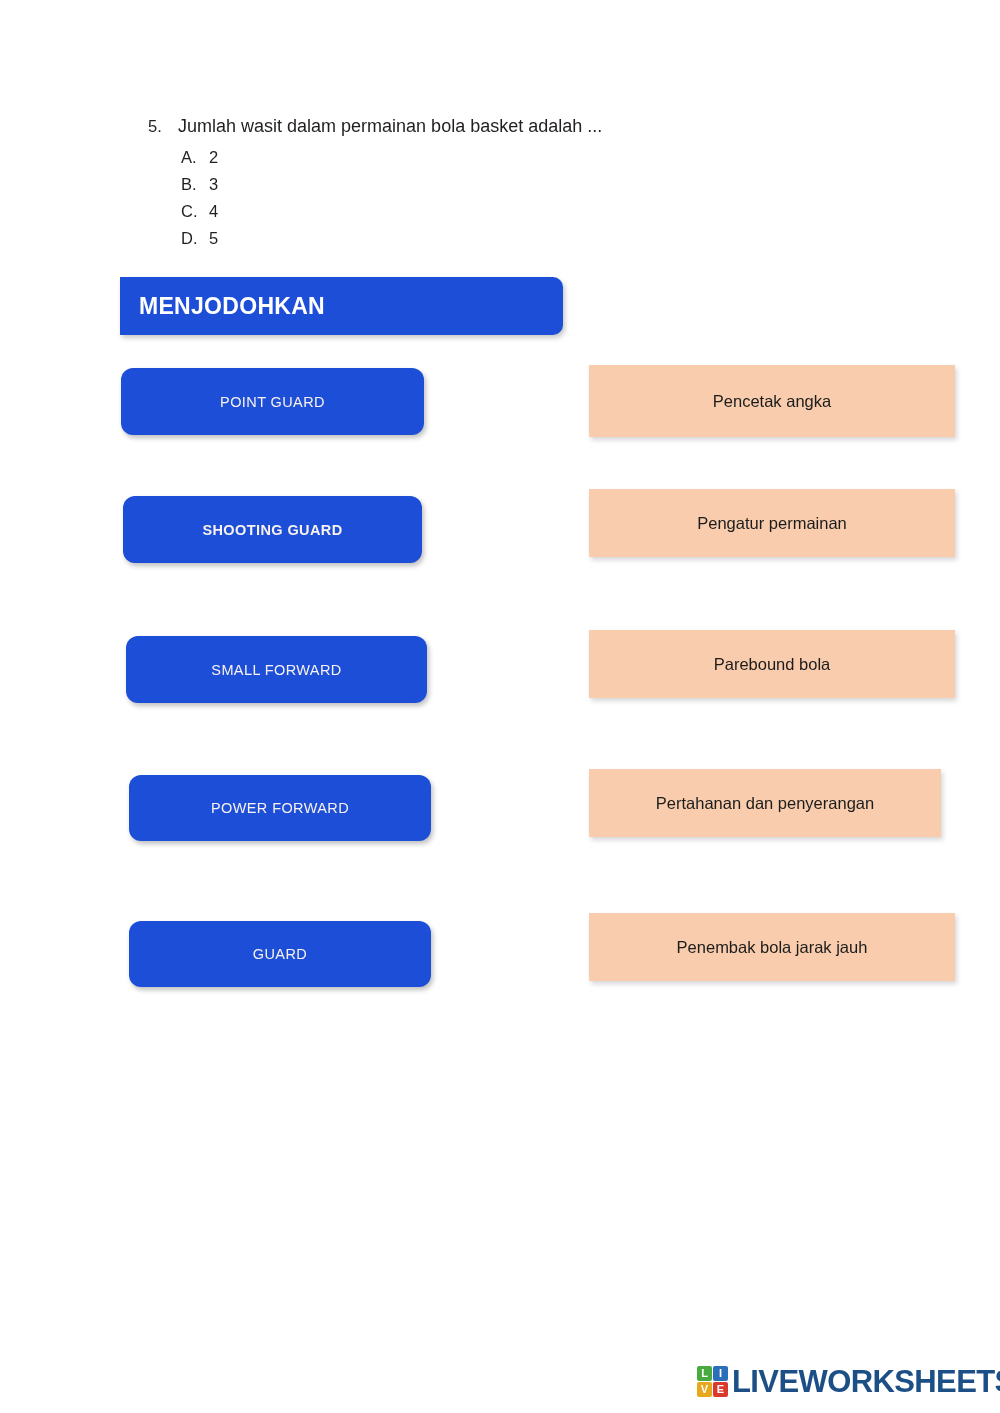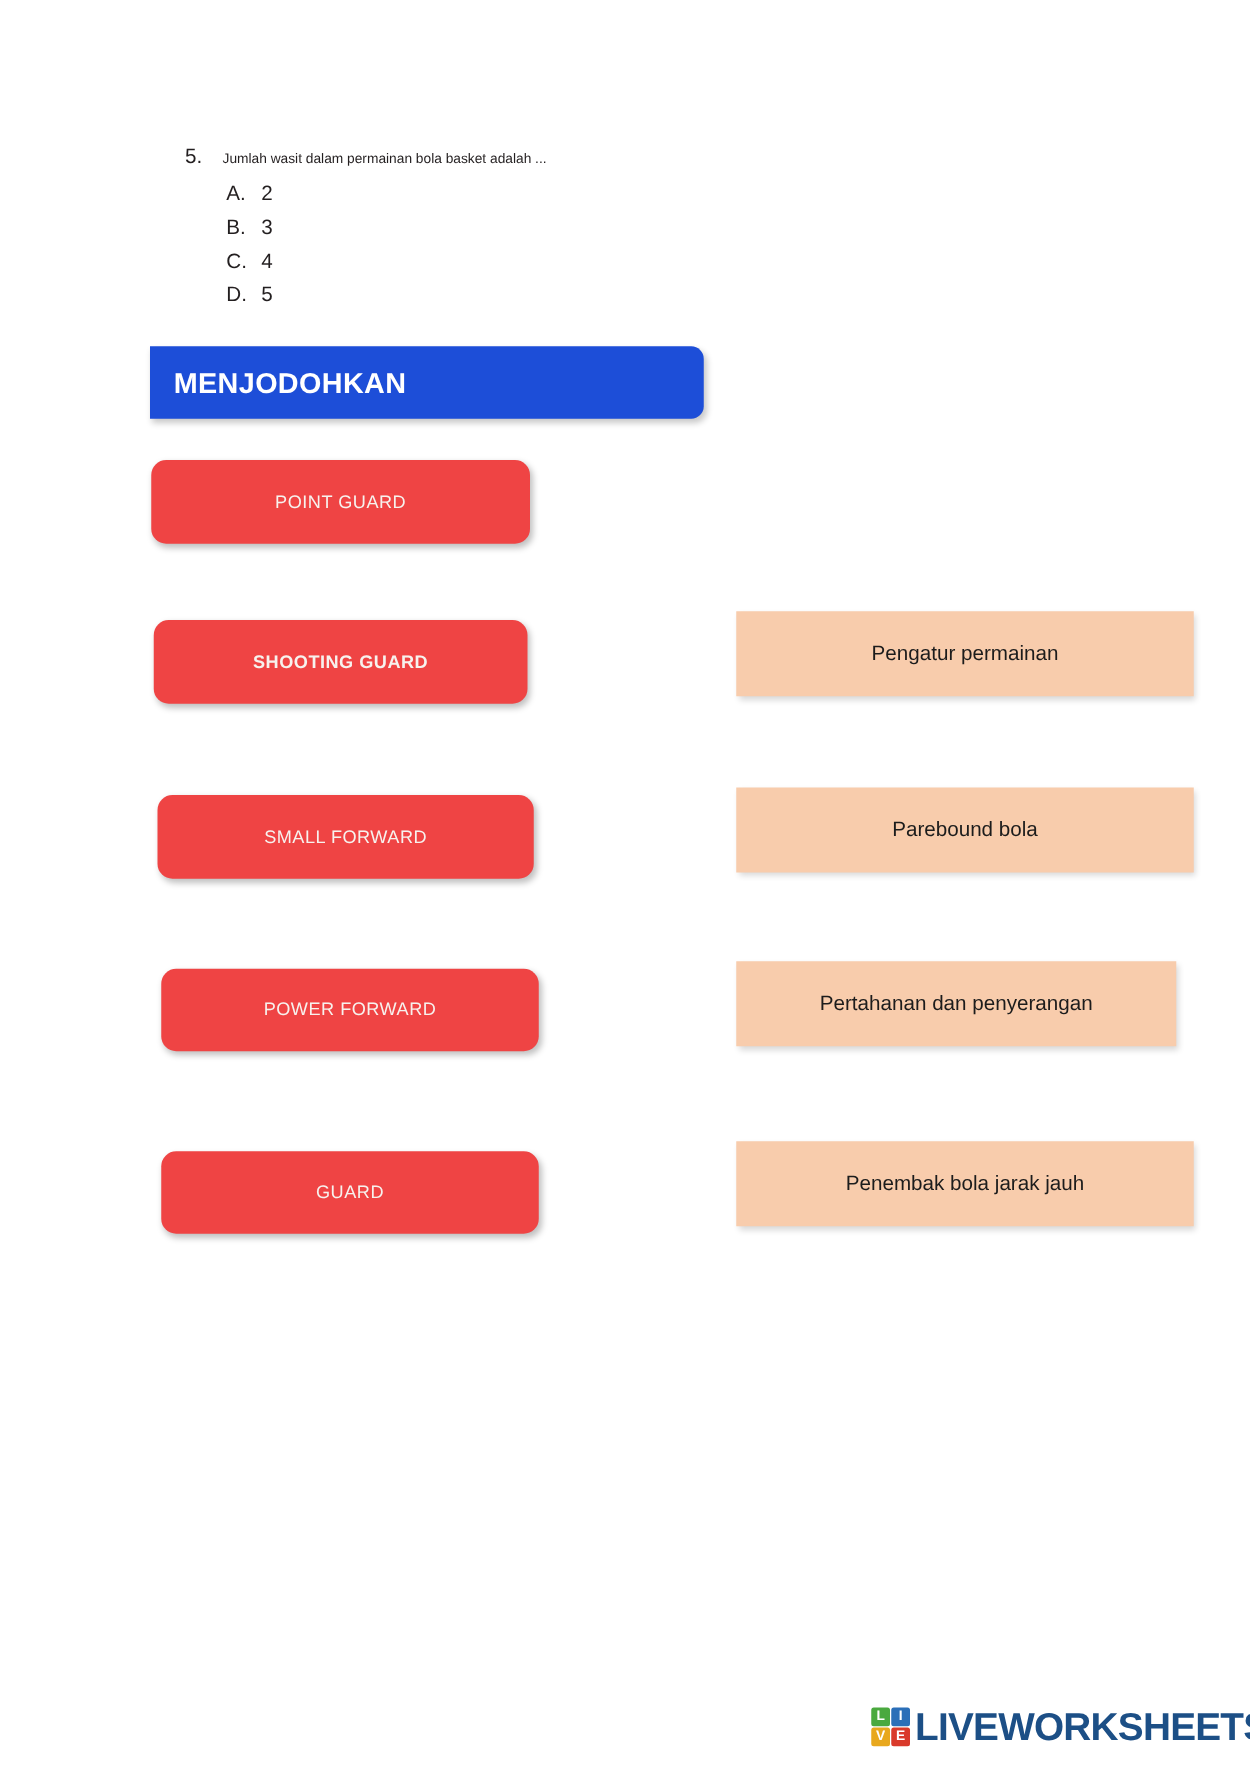--- a/index.html
+++ b/index.html
@@ -29,21 +29,21 @@
     align-items: baseline;
     font-size: 16.5px;
     color: #231f20;
     line-height: 1.15;
   }
   .q-number {
     width: 30px;
     flex: 0 0 30px;
     font-size: 16.5px;
   }
-  .q-text { font-size: 11px; }
+  .q-text { font-size: 18px; }
 
   .options { margin-top: 11px; }
   .option-row {
     display: flex;
     align-items: baseline;
     font-size: 16.5px;
     color: #231f20;
     margin-bottom: 8px;
     padding-left: 33px;
   }
@@ -80,21 +80,21 @@
     left: 0;
     top: 0;
     width: 1000px;
     height: 1413px;
     pointer-events: none;
   }
   .match-area > * { pointer-events: auto; }
 
   .term-chip {
     position: absolute;
-    background: #ef4444;
+    background: #1d4ed8;
     border-radius: 12px;
     box-shadow: 2px 3px 5px rgba(0,0,0,0.25);
     display: flex;
     align-items: center;
     justify-content: center;
     cursor: pointer;
   }
   .term-label {
     color: #f7f2ee;
     font-size: 14.5px;
@@ -194,20 +194,23 @@
   <div class="term-chip" style="left: 126px; top: 636px; width: 301px; height: 67px;">
     <span class="term-label">SMALL FORWARD</span>
   </div>
   <div class="term-chip" style="left: 129px; top: 775px; width: 302px; height: 66px;">
     <span class="term-label">POWER FORWARD</span>
   </div>
   <div class="term-chip" style="left: 129px; top: 921px; width: 302px; height: 66px;">
     <span class="term-label">GUARD</span>
   </div>
 
+  <div class="def-chip" style="left: 589px; top: 365px; width: 366px; height: 72px;">
+    <span class="def-label">Pencetak angka</span>
+  </div>
   <div class="def-chip" style="left: 589px; top: 489px; width: 366px; height: 68px;">
     <span class="def-label">Pengatur permainan</span>
   </div>
   <div class="def-chip" style="left: 589px; top: 630px; width: 366px; height: 68px;">
     <span class="def-label">Parebound bola</span>
   </div>
   <div class="def-chip" style="left: 589px; top: 769px; width: 352px; height: 68px;">
     <span class="def-label">Pertahanan dan penyerangan</span>
   </div>
   <div class="def-chip" style="left: 589px; top: 913px; width: 366px; height: 68px;">

